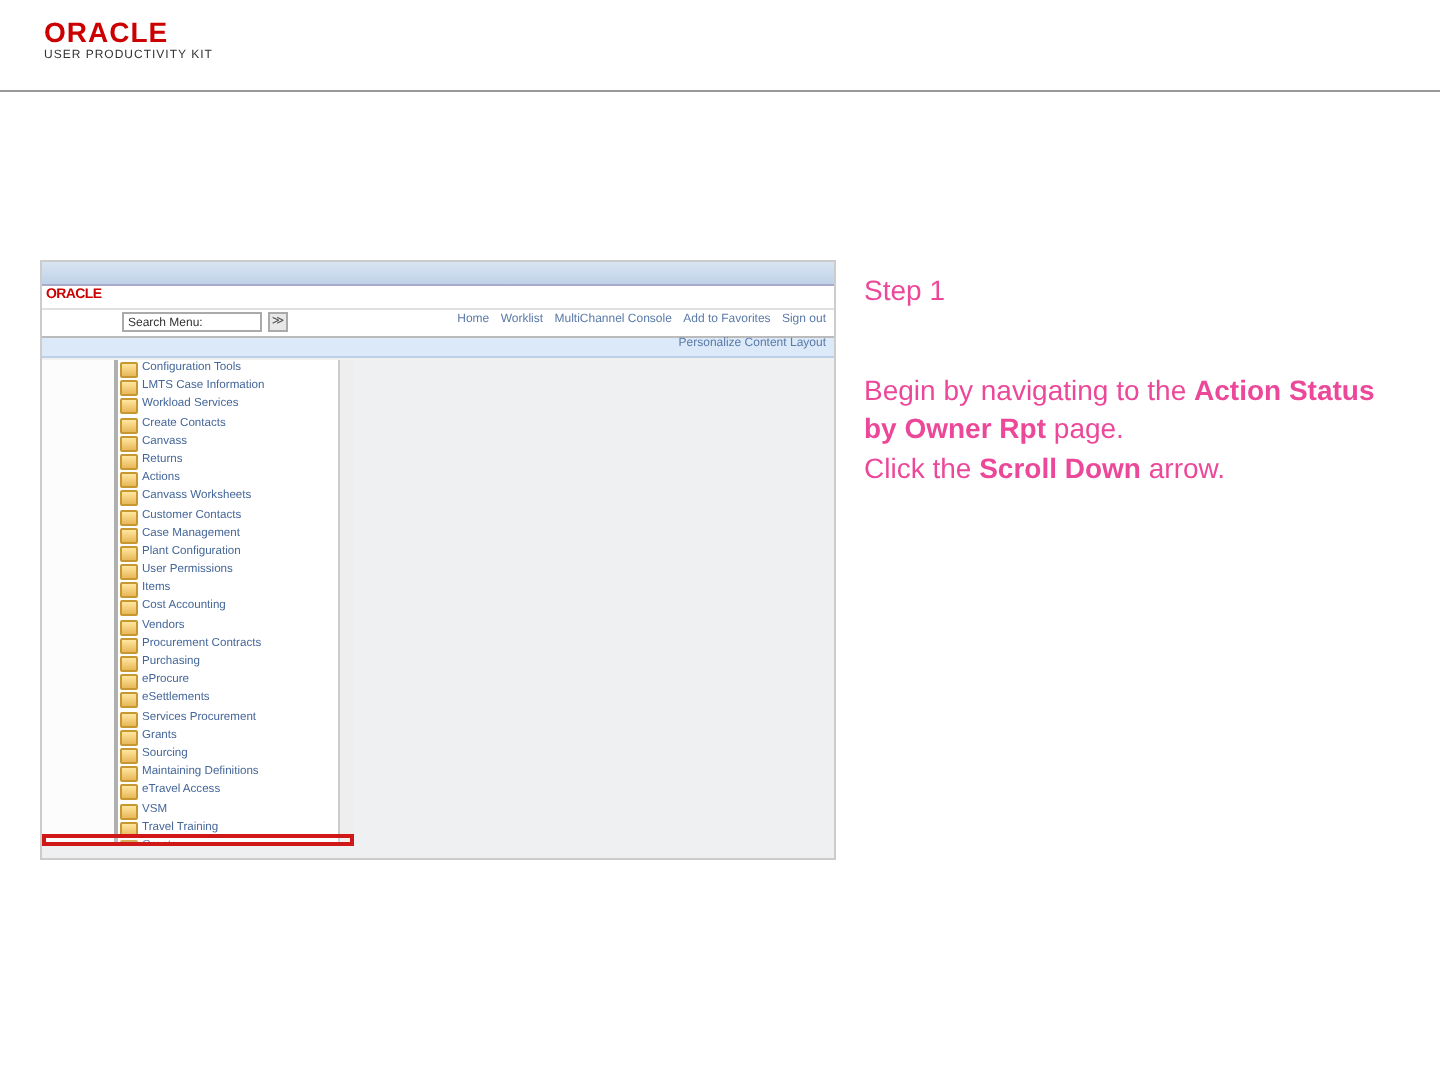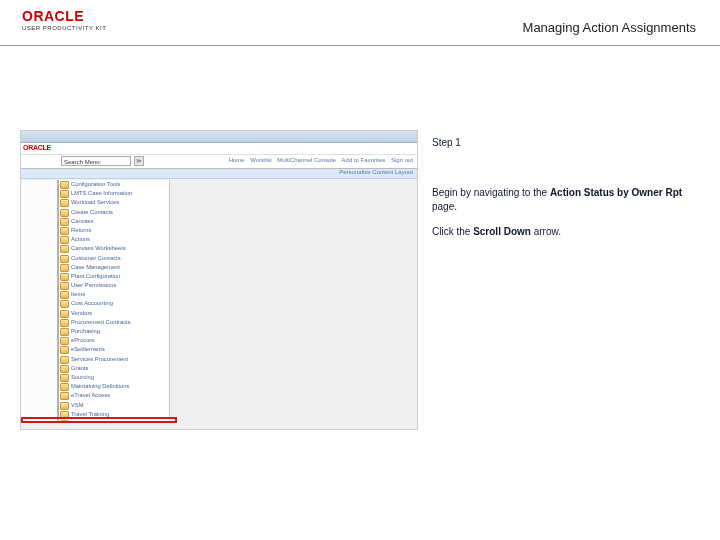--- a/index.html
+++ b/index.html
@@ -191,38 +191,37 @@
     bottom: 6px;
     width: 156px;
     height: 6px;
     border: 2px solid #d01818;
     background: rgba(255,255,255,0.2);
   }
   .instruction {
     position: absolute;
     left: 432px;
     width: 266px;
-    font-size: 10px;
+    font-size: 14px;
     line-height: 1.35;
-    color: #0f172a;
+    color: #ec4899;
   }
   .step-label { top: 136px; }
   .inst-1 { top: 186px; }
   .inst-2 { top: 225px; }
   b { font-weight: bold; }
 </style>
 </head>
 <body>
 
 <div class="header">
   <div class="logo">
     <div class="logo-oracle">ORACLE</div>
     <div class="logo-upk">USER PRODUCTIVITY KIT</div>
   </div>
-  <div class="page-title">Managing Action Assignments</div>
 </div>
 
 <div class="screenshot">
   <div class="ps-topbar"></div>
   <div class="ps-toprow">
     <div class="ps-logo">ORACLE</div>
   </div>
   <div class="ps-menubar">
     <div class="ps-search">Search Menu:</div>
     <div class="ps-search-btn">≫</div>

